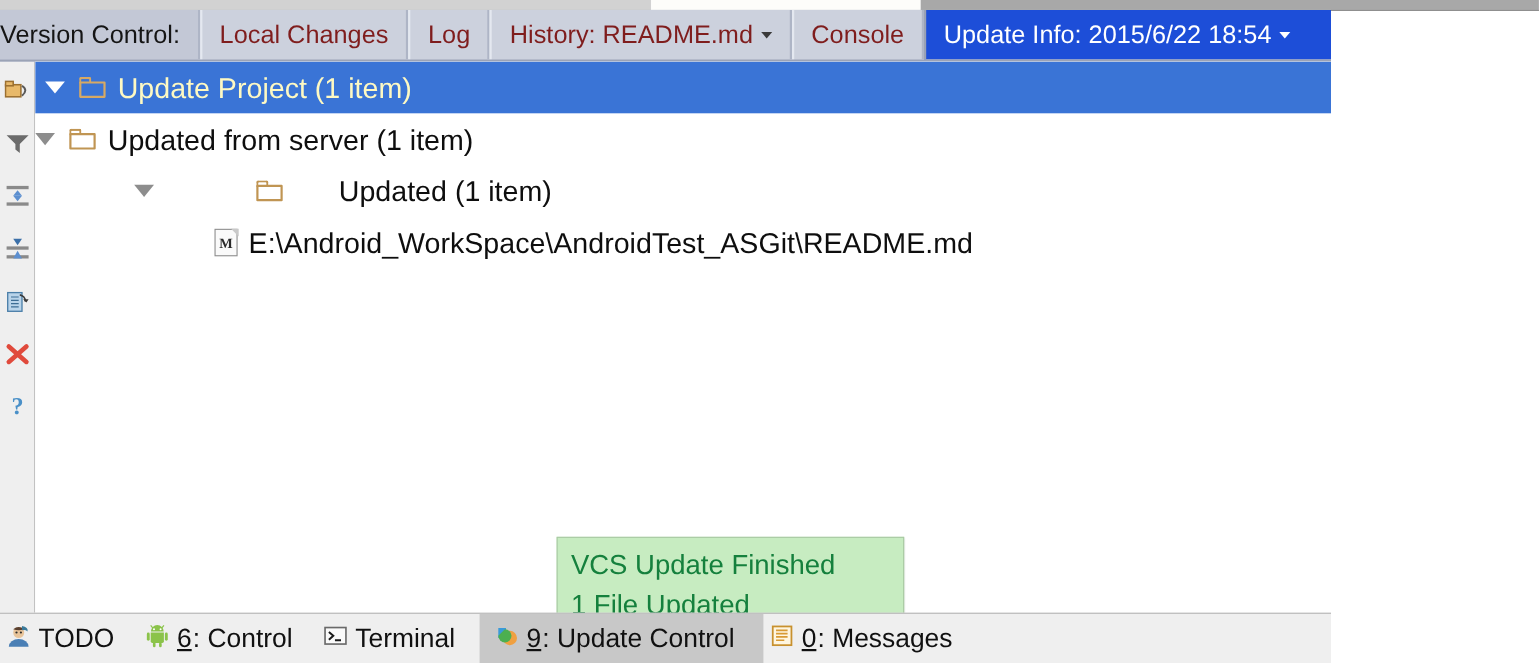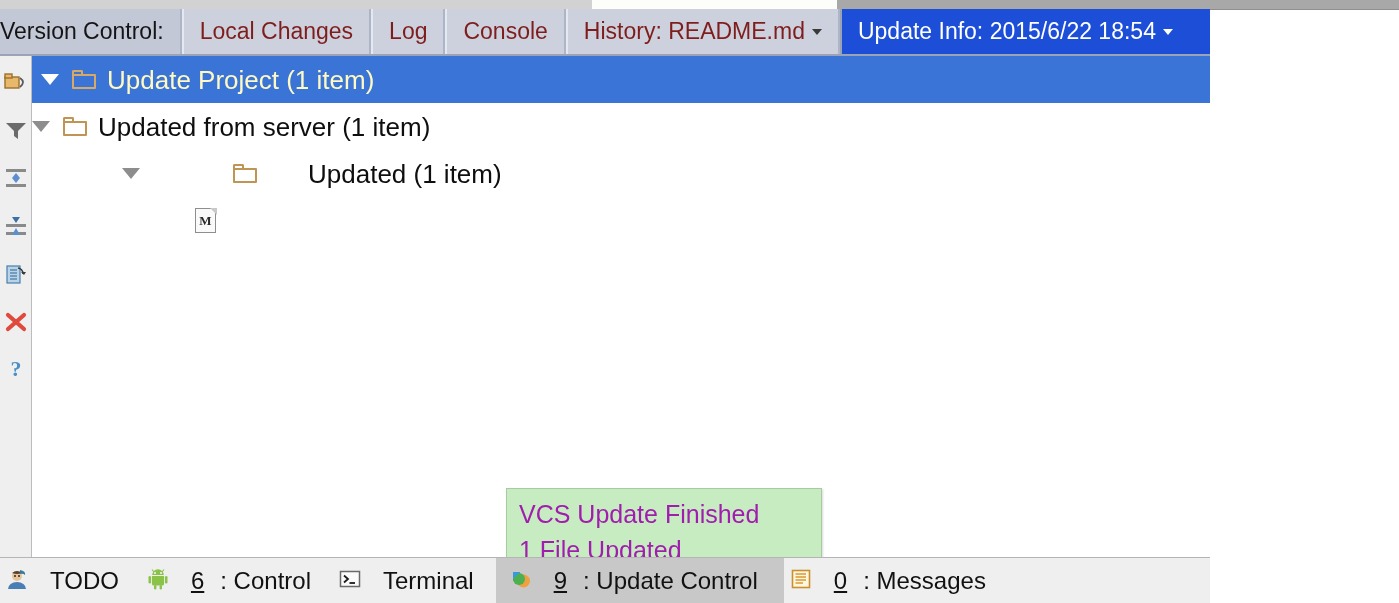--- a/index.html
+++ b/index.html
@@ -211,40 +211,40 @@
     width: 316px;
     background: #c7ecc1;
     border: 1px solid #a9c9a3;
     box-shadow: 1px 1px 2px rgba(0,0,0,0.15);
     padding: 7px 10px 9px 12px;
     box-sizing: border-box;
     z-index: 40;
   }
   .balloon-line {
     font-size: 25px;
-    color: #a21caf;
+    color: #15803d;
     line-height: 36px;
     white-space: nowrap;
   }
 
   
   .statusbar {
     height: 45px;
     flex: 0 0 auto;
     background: #efefef;
     border-top: 1px solid #b5b5b5;
     display: flex;
     align-items: stretch;
     position: relative;
     z-index: 50;
   }
   .sb-item {
     display: flex;
     align-items: center;
-    gap: 22px;
+    gap: 7px;
     padding: 0 22px 0 6px;
     font-size: 24px;
     color: #111111;
     white-space: nowrap;
     line-height: 1;
     user-select: none;
   }
   .sb-item.active { background: #c8c8c8; padding-right: 26px; padding-left: 14px; }
   .sb-item .mnemonic { text-decoration: underline; }
 
@@ -269,26 +269,26 @@
 
     <div class="tab">
       <span>Local Changes</span>
     </div>
 
     <div class="tab">
       <span>Log</span>
     </div>
 
     <div class="tab">
-      <span>Console</span>
-    </div>
-
-    <div class="tab">
       <span>History: README.md</span>
       <span class="caret"></span>
+    </div>
+
+    <div class="tab">
+      <span>Console</span>
     </div>
 
     <div class="tab active">
       <span>Update Info: 2015/6/22 18:54</span>
       <span class="caret"></span>
     </div>
 
   </div>
 
   <div class="content-area">
@@ -399,20 +399,21 @@
         </span>
         <span class="label">Updated (1 item)</span>
       </div>
 
       <div class="tree-row row4">
         <span class="file-ico">
           <span class="page"></span>
           <span class="fold"></span>
           <span class="mletter">M</span>
         </span>
+        <span class="label">E:\Android_WorkSpace\AndroidTest_ASGit\README.md</span>
       </div>
 
     </div>
 
   </div>
 
   <div class="balloon">
     <div class="balloon-line">VCS Update Finished</div>
     <div class="balloon-line">1 File Updated</div>
   </div>

